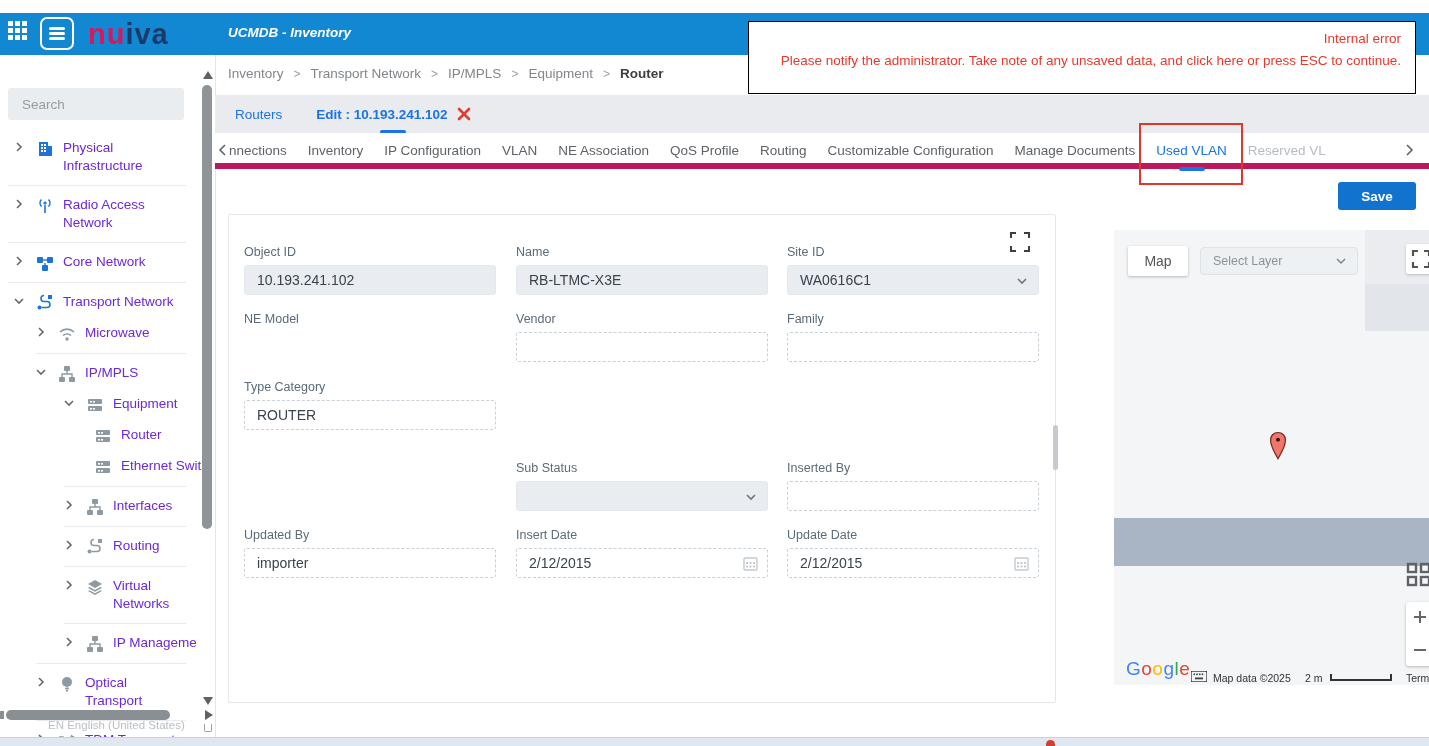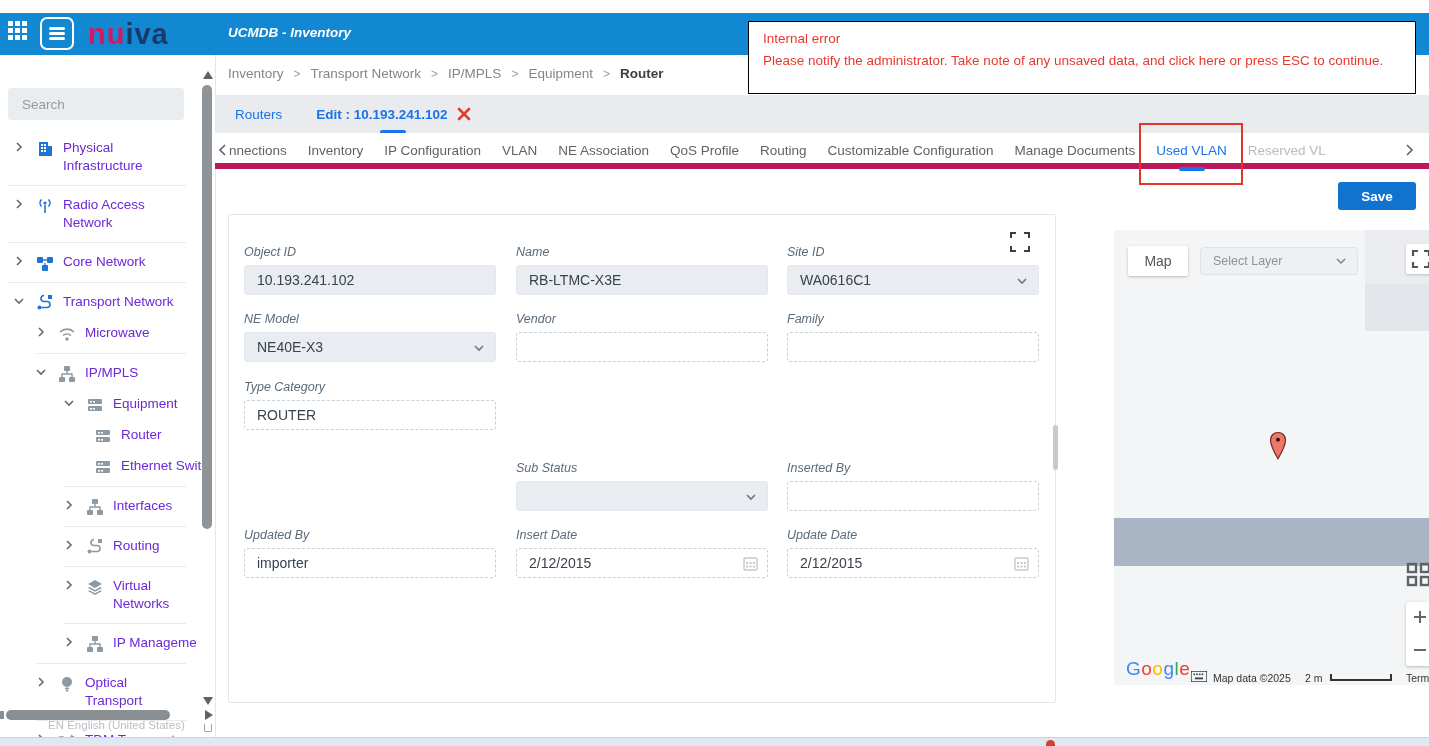--- a/index.html
+++ b/index.html
@@ -15,21 +15,21 @@
                display:flex; align-items:center; justify-content:center; cursor:pointer; background:transparent; }
   .menu-bars { width:16px; }
   .menu-bars div { height:2.5px; background:#fff; border-radius:2px; margin:2.5px 0; }
   .logo { position:absolute; left:88px; top:1px; font-size:29px; font-weight:800; letter-spacing:1px; line-height:40px; }
   .logo .p1 { color:#d6185f; }
   .logo .p2 { color:#1b3a69; }
   .app-title { position:absolute; left:228px; top:12px; color:#fff; font-size:13.5px; font-weight:700; font-style:italic; }
 
   
   .error-box { position:absolute; left:748px; top:21px; width:668px; height:73px; background:#fff; border:1px solid #000;
-               z-index:50; padding:9px 14px; }
+               z-index:50; padding:9px 14px;text-align:right; }
   .error-title { color:#e8382d; font-size:13.5px; margin-bottom:7px; }
   .error-msg   { color:#e8382d; font-size:13.5px; }
 
   
   .sidebar { position:absolute; left:0; top:55px; width:215px; height:682px; background:#fff; overflow:hidden; }
   .sb-divider-v { position:absolute; left:215px; top:55px; width:1px; height:682px; background:#e4e7ea; }
   .search-box { position:absolute; left:8px; top:33px; width:176px; height:32px; background:#eaedf0; border:none; border-radius:3px;
                 padding:0 14px; font-size:13.5px; color:#4a545c; outline:none; font-family:inherit; }
   .search-box::placeholder { color:#949ca3; }
   .tree { position:absolute; left:0; top:78px; width:200px; }
@@ -85,21 +85,21 @@
   .tab.faded { color:#b6bcc2; }
   .annotation { position:absolute; left:-17px; right:-16px; top:-20px; bottom:-27px; border:2px solid #e0372c; pointer-events:none; z-index:40; }
 
   .save-btn { position:absolute; left:1338px; top:182px; width:78px; height:28px; background:#1273cf; color:#fff; border:none;
               border-radius:3px; font-size:13.5px; font-weight:700; cursor:pointer; font-family:inherit; }
 
   
   .card { position:absolute; left:228px; top:214px; width:828px; height:489px; background:#fff; border:1px solid #e4e6e9; border-radius:2px; }
   .card-expand { position:absolute; right:24px; top:16px; width:22px; height:22px; cursor:pointer; color:#3c4043; }
   .field { position:absolute; width:252px; }
-  .flabel { font-size:12.5px; color:#5b6b79; margin-bottom:6px;font-style:italic; }
+  .flabel { font-size:12.5px; color:#5b6b79; margin-bottom:6px; }
   .finput { position:relative; height:30px; border-radius:3px; display:flex; align-items:center; padding:0 12px; }
   .finput.filled { background:#e9edf2; border:1px solid #e3e8ee; }
   .finput.dashed { background:#fff; border:1px dashed #c9d1d8; }
   .fval { font-size:14px; color:#39434e; font-weight:500; }
   .fchev { position:absolute; right:10px; top:9px; color:#6b7680; }
   .fcal  { position:absolute; right:9px; top:7px; color:#c3cad1; }
   .mini-scroll { position:absolute; left:1053px; top:425px; width:5px; height:45px; background:#c5cbd1; border-radius:3px; }
 
   
   .map { position:absolute; left:1114px; top:230px; width:327px; height:455px; background:#f4f5f6; overflow:hidden; }
@@ -561,28 +561,20 @@
         <span class="fchev">
             <svg width="12" height="12" viewBox="0 0 12 12">
               <polyline points="2,4 6,8 10,4" fill="none" stroke="currentColor" stroke-width="1.6"></polyline>
             </svg>
           </span>
         </div>
     </div>
 
     <div class="field" style="left:15px;top:97px">
       <div class="flabel">NE Model</div>
-      <div class="finput filled">
-          <span class="fval">NE40E-X3</span>
-        <span class="fchev">
-            <svg width="12" height="12" viewBox="0 0 12 12">
-              <polyline points="2,4 6,8 10,4" fill="none" stroke="currentColor" stroke-width="1.6"></polyline>
-            </svg>
-          </span>
-        </div>
     </div>
     <div class="field" style="left:287px;top:97px">
       <div class="flabel">Vendor</div>
       <div class="finput dashed">
           <span class="fval"></span>
         </div>
     </div>
     <div class="field" style="left:558px;top:97px">
       <div class="flabel">Family</div>
       <div class="finput dashed">

